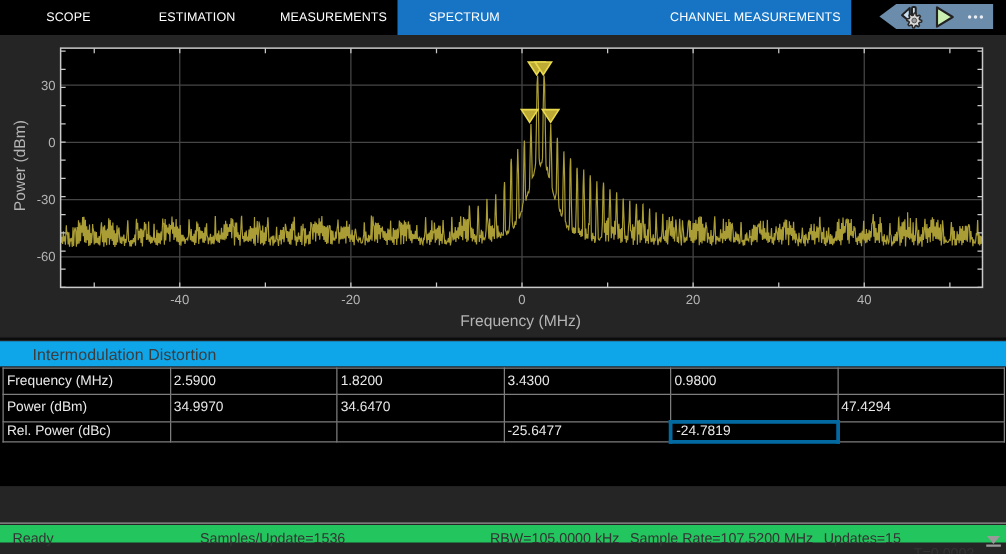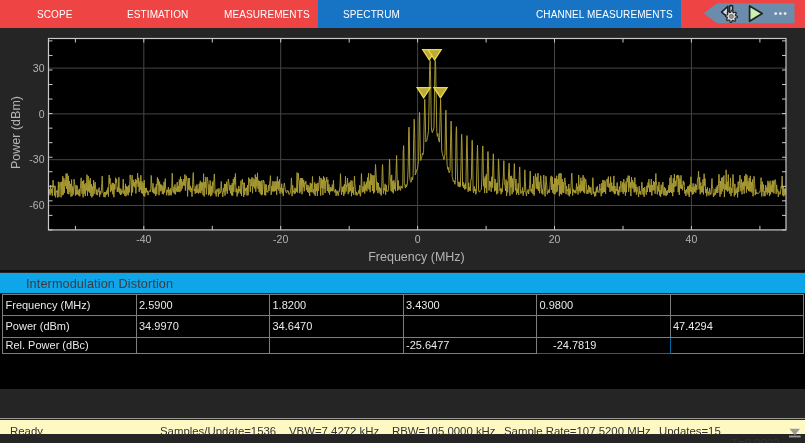--- a/index.html
+++ b/index.html
@@ -1,17 +1,17 @@
 <!DOCTYPE html>
 <html><head><meta charset="utf-8"><style>
 *{margin:0;padding:0;box-sizing:border-box}
 body{width:805px;height:443px;background:#252525;font-family:"Liberation Sans",sans-serif;overflow:hidden;position:relative}
 </style></head>
 <body>
-<div style="position:absolute;left:0;top:0;width:805px;height:27.5px;background:#ef4444">
+<div style="position:absolute;left:0;top:0;width:805px;height:27.5px;background:#000000">
  <div style="position:absolute;left:318px;top:0;width:363px;height:27.5px;background:#1774c4"></div>
  <div style="position:absolute;left:0;top:0;width:805px;height:27.5px;color:#fff;font-size:10px;letter-spacing:0.1px">
       <span style="position:absolute;left:37px;top:1.4px;line-height:27.5px">SCOPE</span>
       <span style="position:absolute;left:224px;top:1.4px;line-height:27.5px">MEASUREMENTS</span>
       <span style="position:absolute;left:127px;top:1.4px;line-height:27.5px">ESTIMATION</span>
       <span style="position:absolute;left:343px;top:1.4px;line-height:27.5px">SPECTRUM</span>
       <span style="position:absolute;left:536px;top:1.4px;line-height:27.5px">CHANNEL MEASUREMENTS</span>
     </div>
  <svg width="110" height="27.5" style="position:absolute;left:695px;top:0">
 <path d="M22 3.2 L99.5 3.2 L99.5 23.2 L22 23.2 L8.5 13.2 Z" fill="#6c8cab"></path>
@@ -140,30 +140,29 @@
         <td style="border:1px solid #7d7d7d;padding:0 0 0 2.5px">34.6470</td>
         <td style="border:1px solid #7d7d7d;padding:0 0 0 2.5px"></td>
         <td style="border:1px solid #7d7d7d;padding:0 0 0 2.5px"></td>
         <td style="border:1px solid #7d7d7d;padding:0 0 0 2.5px">47.4294</td>
       </tr>
       <tr style="height:16px">
         <td style="border:1px solid #7d7d7d;padding:0 0 0 2.5px">Rel. Power (dBc)</td>
         <td style="border:1px solid #7d7d7d;padding:0 0 0 2.5px"></td>
         <td style="border:1px solid #7d7d7d;padding:0 0 0 2.5px"></td>
         <td style="border:1px solid #7d7d7d;padding:0 0 0 2.5px">-25.6477</td>
-        <td style="border:1px solid #0369a1;padding:0 0 0 16px">-24.7819</td>
+        <td style="border:3px solid #0369a1;padding:0 0 0 3px">-24.7819</td>
         <td style="border:1px solid #7d7d7d;padding:0 0 0 2.5px"></td>
       </tr>
     </tbody>
   </table>
 <div style="position:absolute;left:0;top:388.7px;width:805px;height:30.8px;background:#252525;border-bottom:1px solid #989898"></div>
-<div style="position:absolute;left:0;top:419.7px;width:805px;height:14px;background:#fef9c3;color:#333;font-size:11.4px">
+<div style="position:absolute;left:0;top:419.7px;width:805px;height:14px;background:#22c55e;color:#333;font-size:11.4px">
     <span style="position:absolute;left:10px;top:0;line-height:23px">Ready</span>
     <span style="position:absolute;left:160px;top:0;line-height:23px">Samples/Update=1536</span>
-    <span style="position:absolute;left:289px;top:0;line-height:23px">VBW=7.4272 kHz</span>
     <span style="position:absolute;left:392px;top:0;line-height:23px">RBW=105.0000 kHz</span>
     <span style="position:absolute;left:504px;top:0;line-height:23px">Sample Rate=107.5200 MHz</span>
     <span style="position:absolute;left:659px;top:0;line-height:23px">Updates=15</span>
     <span style="position:absolute;left:731px;top:12px;line-height:23px">T=0.0002</span>
 <svg width="16" height="12" style="position:absolute;left:788px;top:427.7px;top:8px">
       <path d="M1.5 0.8 L12 0.8 L6.75 7.2 Z" fill="#9a9a9a"></path>
       <rect x="1" y="7.6" width="11.7" height="1.8" fill="#9a9a9a"></rect>
     </svg>
 </div>
 </body></html>

